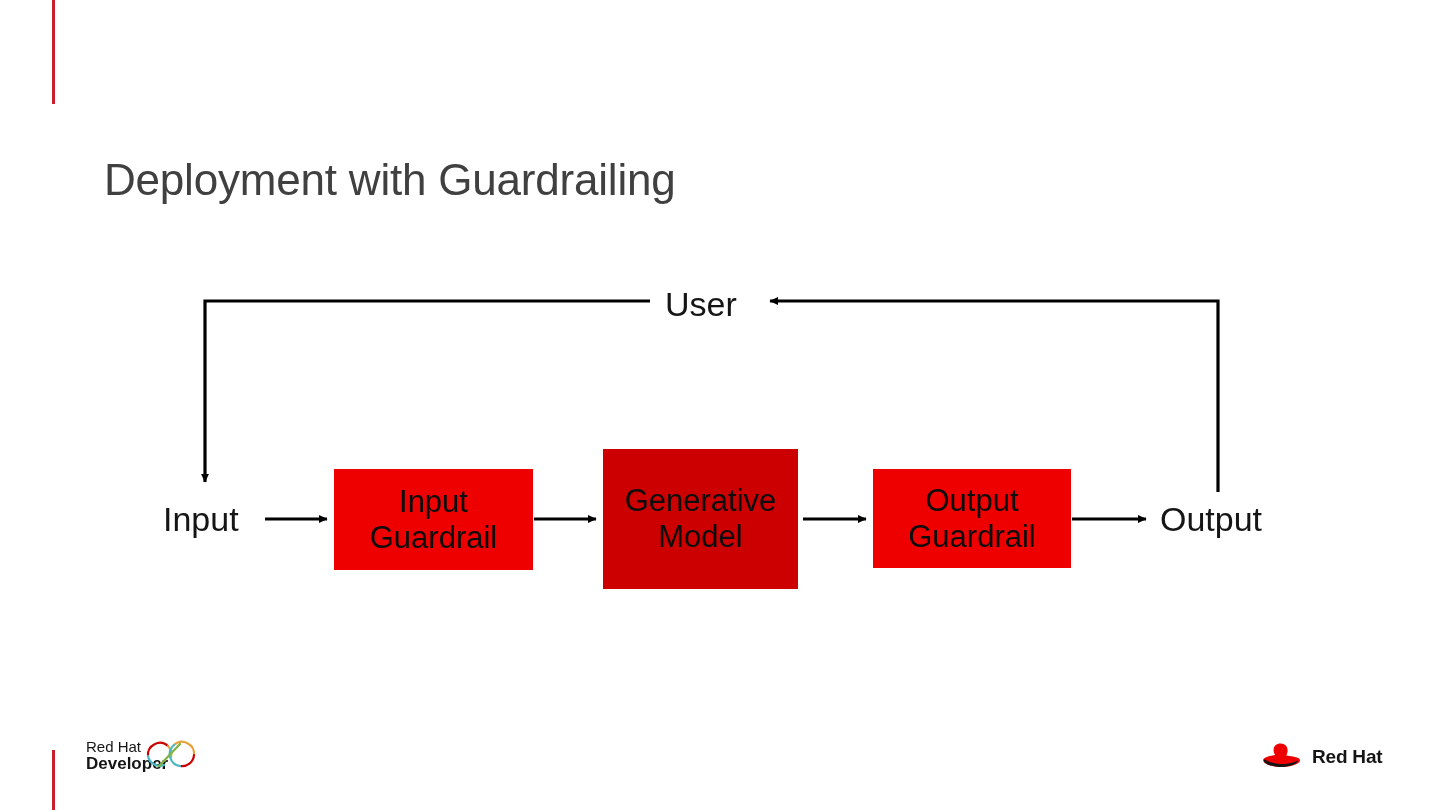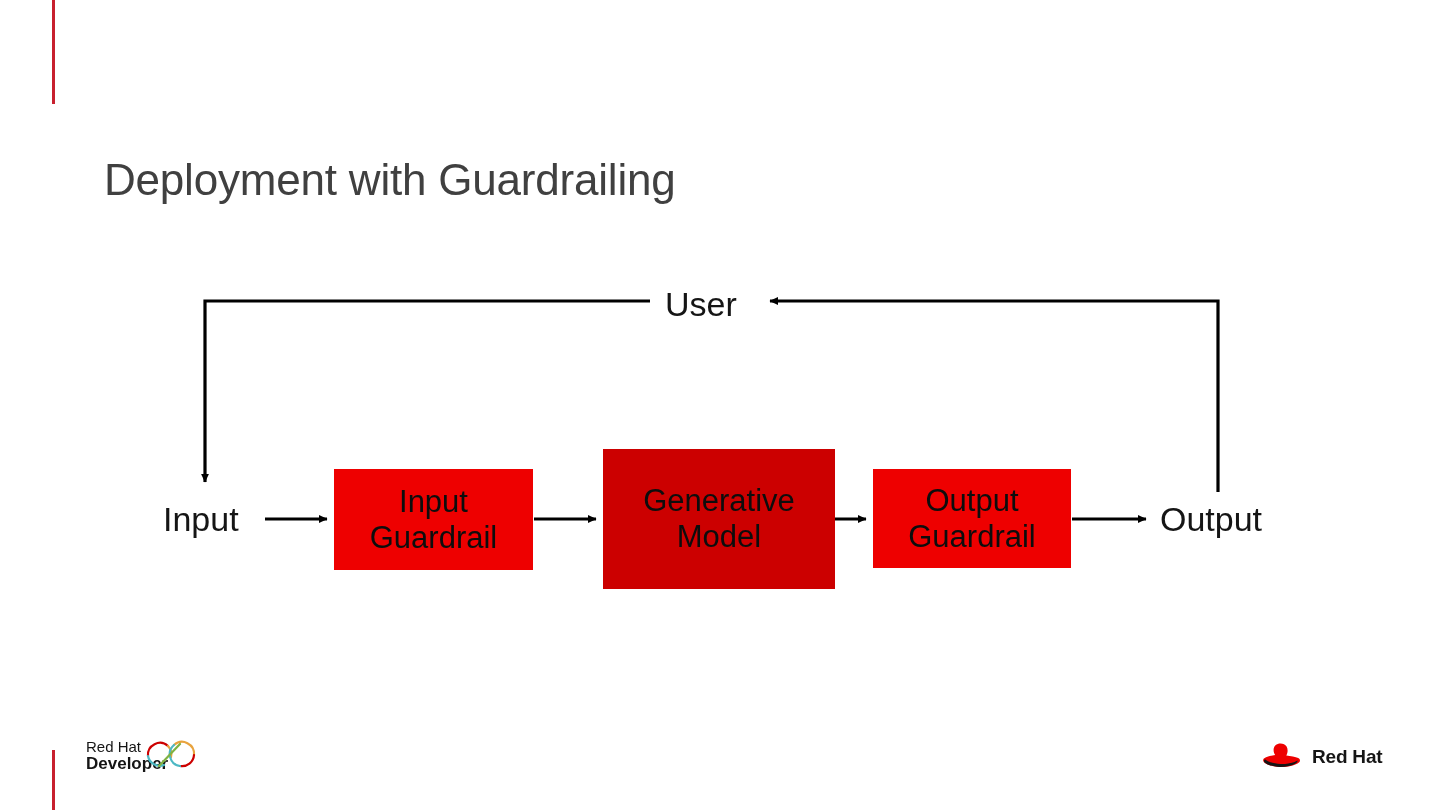--- a/index.html
+++ b/index.html
@@ -59,21 +59,21 @@
     font-weight: 400;
     color: #0d0d0d;
   }
   .proc-box .box-label { display: block; white-space: pre-line; }
 
   #box-input-guardrail {
     left: 334px; top: 469px; width: 199px; height: 101px;
     background: #EE0000;
   }
   #box-generative-model {
-    left: 603px; top: 449px; width: 232px; height: 140px;
+    left: 603px; top: 449px; width: 195px; height: 140px;
     background: #CC0000;
   }
   #box-output-guardrail {
     left: 873px; top: 469px; width: 198px; height: 99px;
     background: #EE0000;
   }
 
   
   .node-text {
     position: absolute;

